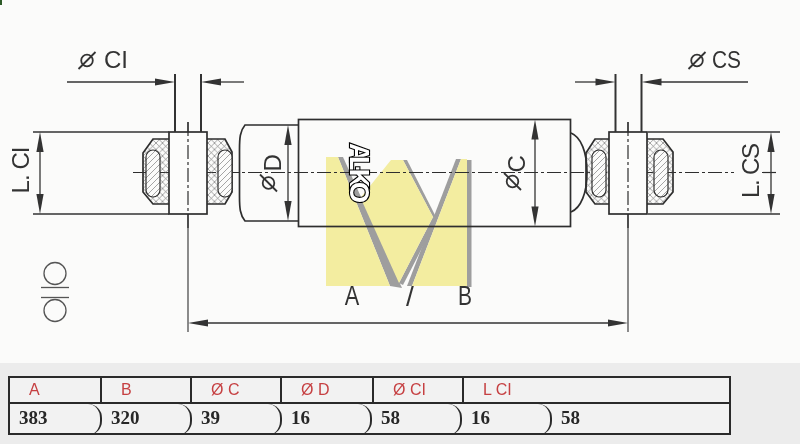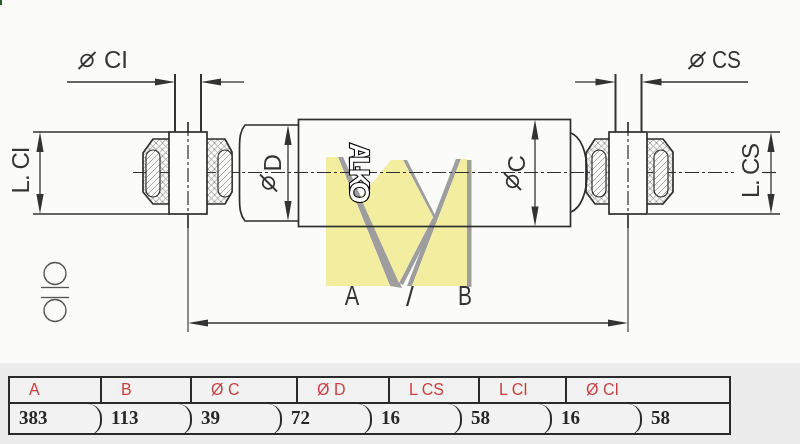--- a/index.html
+++ b/index.html
@@ -147,29 +147,27 @@
   <text x="410" y="306" font-size="28" text-anchor="middle">/</text>
   <text x="465" y="305" font-size="28" text-anchor="middle" textLength="14" lengthAdjust="spacingAndGlyphs">B</text>
 </g>
 <text transform="translate(350,143) rotate(90)" font-family="Liberation Sans" font-weight="bold" font-size="27" textLength="60" fill="#ffffff" stroke="#000" stroke-width="2.2" paint-order="stroke">AL-KO</text>
 <rect x="0" y="0" width="2" height="5" fill="#2d5a27"></rect>
 </svg>
 <div id="tbl">
   <div class="row r1">
     <div class="c" style="width:92px">A</div>
     <div class="c" style="width:90px">B</div>
-    <div class="c" style="width:106px">Ø C</div>
+    <div class="c" style="width:90px">Ø C</div>
     <div class="c" style="width:92px">Ø D</div>
-    <div class="c" style="width:90px">L CS</div>
+    <div class="c" style="width:90px">Ø CI</div>
     <div class="c" style="width:87px">L CI</div>
-    <div class="c" style="width:90px">Ø CI</div>
   </div>
   <div class="row r2">
     <div class="c" style="width:92px">383</div>
-    <div class="c" style="width:90px">113</div>
+    <div class="c" style="width:90px">320</div>
     <div class="c" style="width:90px">39</div>
-    <div class="c" style="width:90px">72</div>
     <div class="c" style="width:90px">16</div>
     <div class="c" style="width:90px">58</div>
     <div class="c" style="width:90px">16</div>
     <div class="c" style="width:87px">58</div>
   </div>
 </div>
 
 </body></html>

